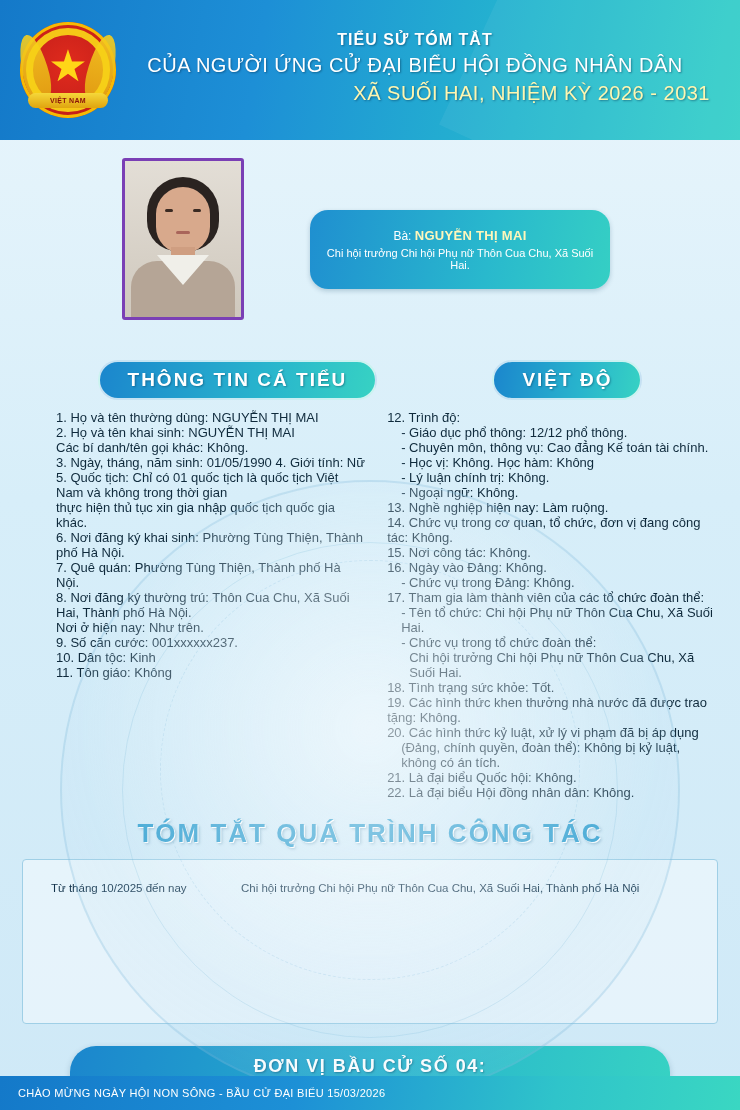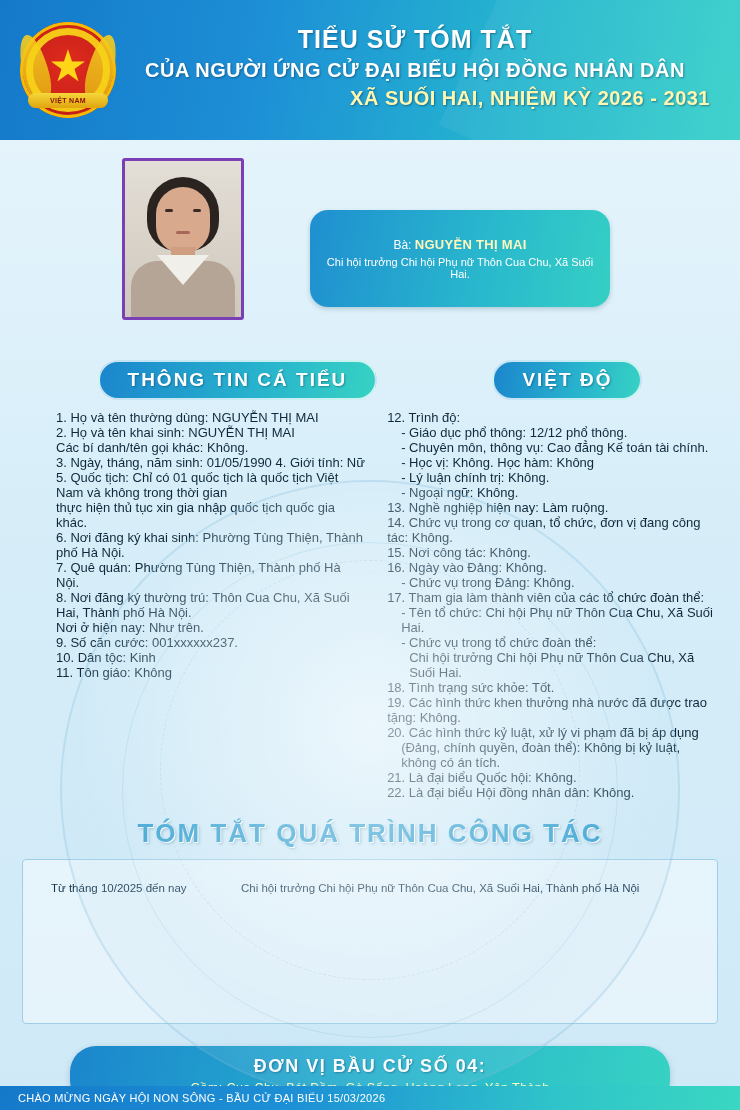--- a/index.html
+++ b/index.html
@@ -99,28 +99,28 @@
   }
   .header-titles {
     flex: 1;
     text-align: center;
     padding-right: 30px;
     position: relative;
     z-index: 2;
   }
   .h-line1 {
     color: #ffffff;
-    font-size: 25px; font-weight: bold;
+    font-size: 16px; font-weight: bold;
     letter-spacing: 1px;
     text-shadow: 1px 1px 2px rgba(0,40,70,.45);
     margin-bottom: 5px;
   }
   .h-line2, .h-line3 {
     color: #ffffff;
-    font-size: 20px; font-weight: bold;
+    font-size: 20px; font-weight: normal;
     letter-spacing: .5px;
     text-shadow: 1px 1px 2px rgba(0,40,70,.45);
     margin-bottom: 5px;
   }
   .h-line3 { color: #fff6b0; text-align: right; }
 
   
   .ident {
     position: relative;
     height: 200px;
@@ -159,21 +159,21 @@
   .ph-body {
     position: absolute; left: 50%; margin-left: -52px; bottom: 0;
     width: 104px; height: 56px; border-radius: 26px 26px 0 0;
     background: #b5a596;
   }
   .name-card {
     position: absolute; left: 310px; top: 52px;
     width: 300px;
     background: linear-gradient(100deg, #1f8fd0 0%, #29b9cd 60%, #35cfc4 100%);
     border-radius: 18px;
-    padding: 27px 14px;
+    padding: 18px 14px;
     text-align: center;
     box-shadow: 0 2px 5px rgba(0,60,90,.22);
   }
   .name-card .n1 { color: #fff; font-size: 12px; }
   .name-card .n1 b { color: #fff7bb; font-size: 13px; letter-spacing: .3px;}
   .name-card .n2 { color: #ffffff; font-size: 11px; margin-top: 4px; }
 
   
   .pill-row { display: flex; justify-content: space-around; margin: 2px 40px 10px 40px; }
   .pill {
@@ -235,21 +235,21 @@
   }
   .unit-banner .u1 {
     color: #fff; font-size: 18px; font-weight: bold; letter-spacing: 1.5px;
     text-shadow: 1px 1px 2px rgba(0,50,80,.45);
   }
   .unit-banner .u2 {
     color: #fff9c4; font-size: 12.5px; margin-top: 4px; letter-spacing: .4px;
   }
   .footer {
     position: absolute; left: 0; bottom: 0;
-    width: 740px; height: 24px;
+    width: 740px; height: 34px;
     background: linear-gradient(100deg, #1479c9 0%, #1d90d6 40%, #2fc4ca 75%, #3ad7c2 100%);
     display: flex; align-items: center;
     padding-left: 18px;
   }
   .footer span {
     color: #ffffff; font-size: 11px; letter-spacing: .3px;
   }
 </style>
 </head>
 <body>

